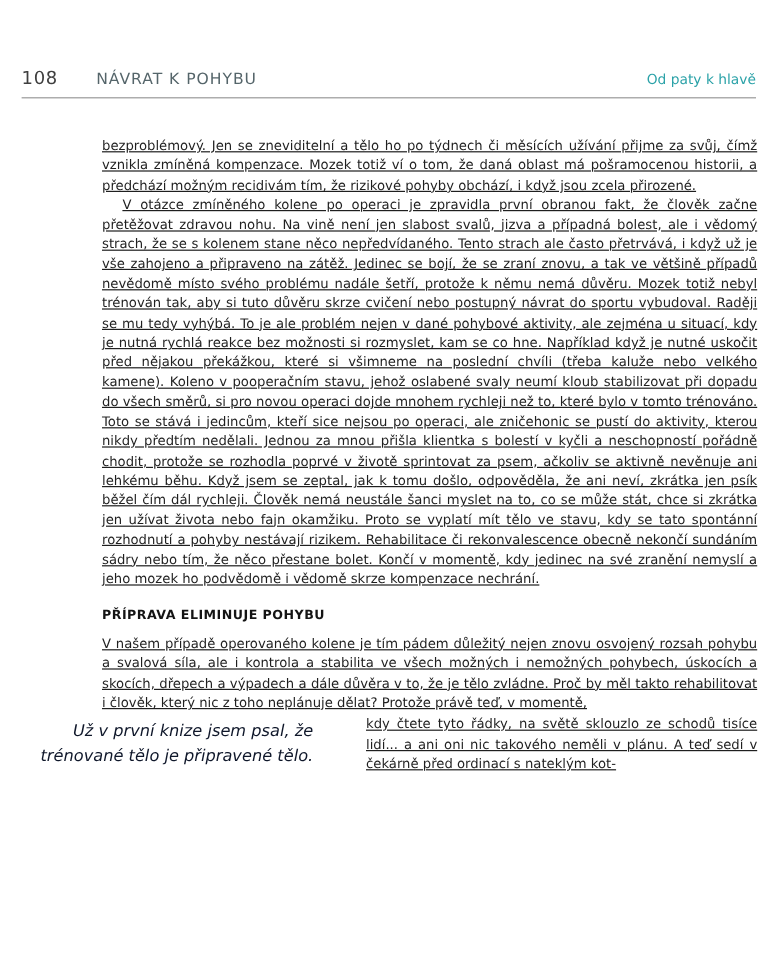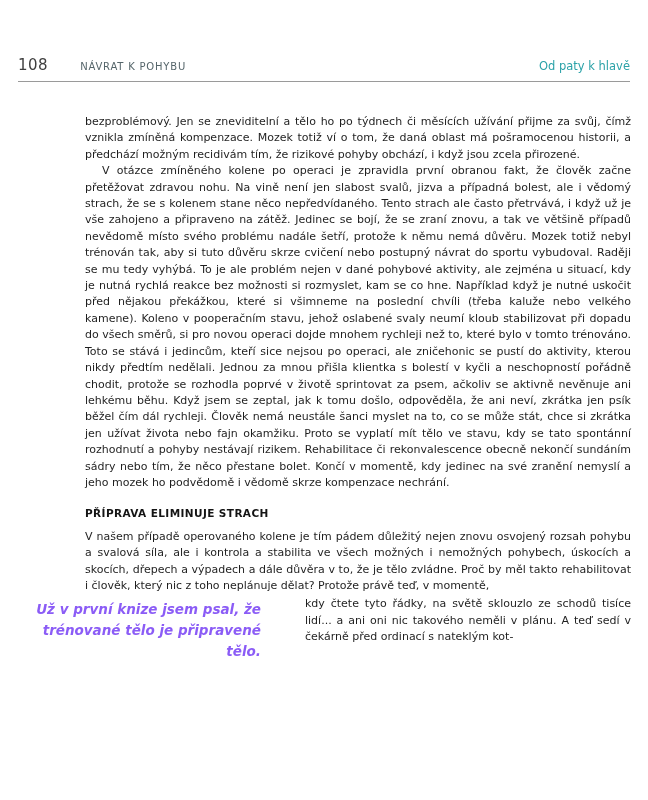--- a/index.html
+++ b/index.html
@@ -20,21 +20,21 @@
     display: flex;
     align-items: baseline;
     margin: 56px 18px 0 18px;
   }
   .page-number {
     font-size: 15px;
     color: #3f3f3f;
     letter-spacing: 0.5px;
   }
   .chapter-title {
-    font-size: 10px;
+    font-size: 13px;
     color: #55656a;
     letter-spacing: 0.8px;
     margin-left: 32px;
   }
   .running-head-right {
     margin-left: auto;
     font-size: 11.5px;
     font-weight: normal;
     color: #2ba2a8;
   }
@@ -44,20 +44,21 @@
     margin: 7px 18px 0 18px;
   }
   .page-body {
     margin: 32px 17px 0 85px;
     font-size: 11px;
     line-height: 16.4px;
     text-align: justify;
   }
   .para {
     margin: 0;
+    text-decoration: underline;
   }
   .para.indent {
     text-indent: 17px;
   }
   .subhead {
     margin: 14px 0 7px 0;
     font-size: 10.5px;
     font-weight: bold;
     letter-spacing: 0.4px;
     color: #141414;
@@ -69,22 +70,21 @@
   }
   .pull-quote {
     width: 228px;
     margin-left: -52px;
     padding-top: 3px;
     flex: 0 0 auto;
     text-align: right;
     font-style: italic;
     font-size: 13.5px;
     line-height: 21px;
-    color: #8b5cf6;
-    font-weight: bold;
+    color: #0f172a;
   }
   .quote-side {
     flex: 1 1 auto;
     margin-left: 44px;
   }
 </style>
 </head>
 <body>
 
 <div class="page">
@@ -96,21 +96,21 @@
   </header>
 
   <hr class="header-rule">
 
   <main class="page-body">
 
     <p class="para">bezproblémový. Jen se zneviditelní a tělo ho po týdnech či měsících užívání přijme za svůj, čímž vznikla zmíněná kompenzace. Mozek totiž ví o tom, že daná oblast má pošramocenou historii, a předchází možným recidivám tím, že rizikové pohyby obchází, i když jsou zcela přirozené.</p>
 
     <p class="para indent">V otázce zmíněného kolene po operaci je zpravidla první obranou fakt, že člověk začne přetěžovat zdravou nohu. Na vině není jen slabost svalů, jizva a případná bolest, ale i vědomý strach, že se s kolenem stane něco nepředvídaného. Tento strach ale často přetrvává, i když už je vše zahojeno a připraveno na zátěž. Jedinec se bojí, že se zraní znovu, a tak ve většině případů nevědomě místo svého problému nadále šetří, protože k němu nemá důvěru. Mozek totiž nebyl trénován tak, aby si tuto důvěru skrze cvičení nebo postupný návrat do sportu vybudoval. Raději se mu tedy vyhýbá. To je ale problém nejen v dané pohybové aktivity, ale zejména u situací, kdy je nutná rychlá reakce bez možnosti si rozmyslet, kam se co hne. Například když je nutné uskočit před nějakou překážkou, které si všimneme na poslední chvíli (třeba kaluže nebo velkého kamene). Koleno v pooperačním stavu, jehož oslabené svaly neumí kloub stabilizovat při dopadu do všech směrů, si pro novou operaci dojde mnohem rychleji než to, které bylo v tomto trénováno. Toto se stává i jedincům, kteří sice nejsou po operaci, ale zničehonic se pustí do aktivity, kterou nikdy předtím nedělali. Jednou za mnou přišla klientka s bolestí v kyčli a neschopností pořádně chodit, protože se rozhodla poprvé v životě sprintovat za psem, ačkoliv se aktivně nevěnuje ani lehkému běhu. Když jsem se zeptal, jak k tomu došlo, odpověděla, že ani neví, zkrátka jen psík běžel čím dál rychleji. Člověk nemá neustále šanci myslet na to, co se může stát, chce si zkrátka jen užívat života nebo fajn okamžiku. Proto se vyplatí mít tělo ve stavu, kdy se tato spontánní rozhodnutí a pohyby nestávají rizikem. Rehabilitace či rekonvalescence obecně nekončí sundáním sádry nebo tím, že něco přestane bolet. Končí v momentě, kdy jedinec na své zranění nemyslí a jeho mozek ho podvědomě i vědomě skrze kompenzace nechrání.</p>
 
-    <h2 class="subhead">PŘÍPRAVA ELIMINUJE STRACH</h2>
+    <h2 class="subhead">PŘÍPRAVA ELIMINUJE POHYBU</h2>
 
     <p class="para">V našem případě operovaného kolene je tím pádem důležitý nejen znovu osvojený rozsah pohybu a svalová síla, ale i kontrola a stabilita ve všech možných i nemožných pohybech, úskocích a skocích, dřepech a výpadech a dále důvěra v to, že je tělo zvládne. Proč by měl takto rehabilitovat i člověk, který nic z toho neplánuje dělat? Protože právě teď, v momentě,</p>
 
     <div class="quote-row">
       <div class="pull-quote">Už v první knize jsem psal, že trénované tělo je připravené tělo.</div>
       <p class="para quote-side">kdy čtete tyto řádky, na světě sklouzlo ze schodů tisíce lidí... a ani oni nic takového neměli v plánu. A teď sedí v čekárně před ordinací s nateklým kot-</p>
     </div>
 
   </main>
 

